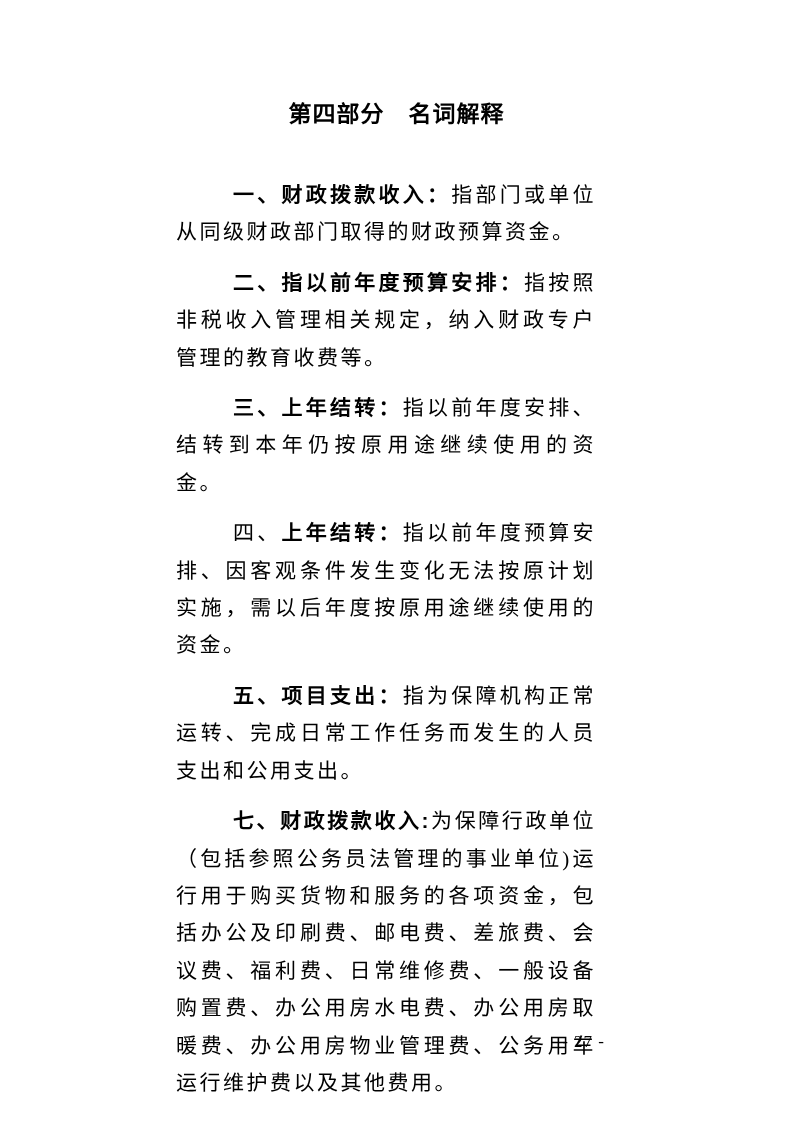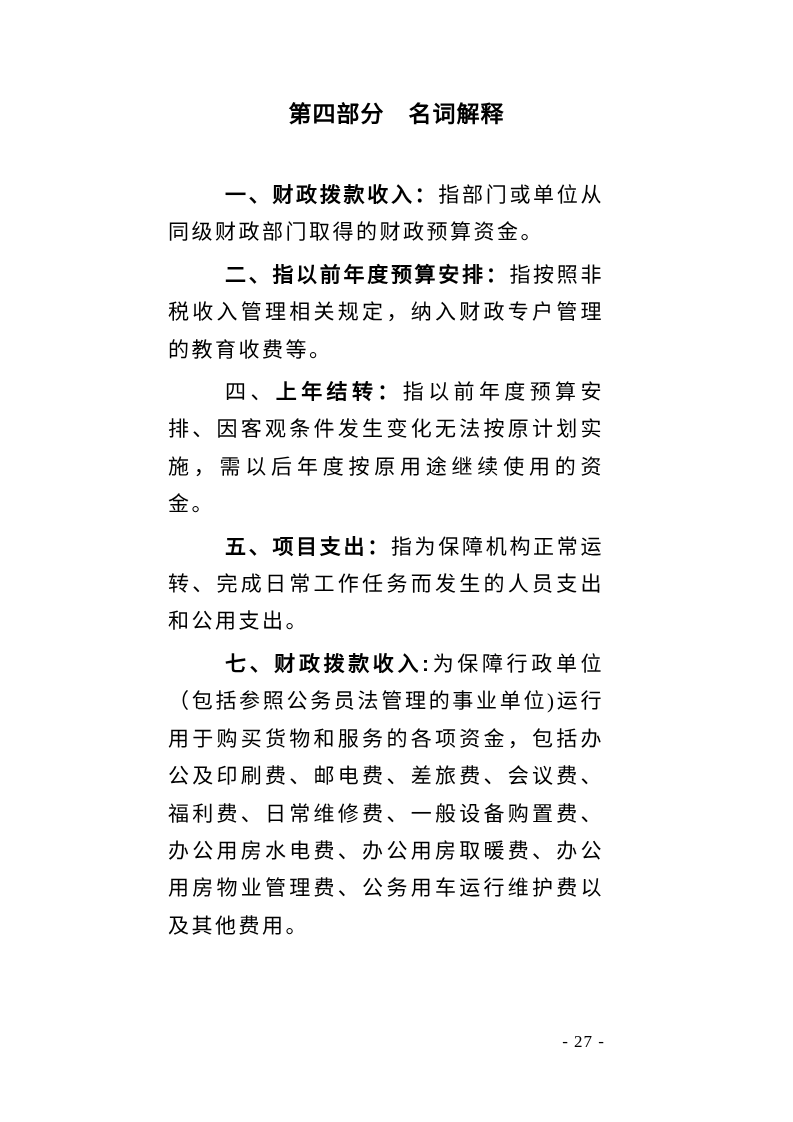--- a/index.html
+++ b/index.html
@@ -30,21 +30,21 @@
   }
   .content {
     margin: 47px 115px 0 94px;
     font-size: 21px;
     line-height: 37.4px;
     letter-spacing: 2.5px;
     text-align: justify;
     color: #000000;
   }
   .term-para {
-    margin: 4px;
+    margin: 12px;
     padding: 0;
     text-indent: 57px;
   }
   .term-num,
   .term-name {
     font-family: "Liberation Sans", "DejaVu Sans", sans-serif;
     font-weight: 700;
   }
   .term-num.plain {
     font-family: "Liberation Serif", "DejaVu Serif", serif;
@@ -66,20 +66,21 @@
 <div class="page">
 
   <h1 class="doc-title">第四部分　名词解释</h1>
 
   <div class="content">
 
     <p class="term-para"><span class="term-num">一、</span><span class="term-name">财政拨款收入：</span><span class="term-def">指部门或单位从同级财政部门取得的财政预算资金。</span></p>
 
     <p class="term-para"><span class="term-num">二、</span><span class="term-name">指以前年度预算安排：</span><span class="term-def">指按照非税收入管理相关规定，纳入财政专户管理的教育收费等。</span></p>
 
+    <p class="term-para"><span class="term-num">三、</span><span class="term-name">上年结转：</span><span class="term-def">指以前年度安排、结转到本年仍按原用途继续使用的资金。</span></p>
 
     <p class="term-para"><span class="term-num plain">四、</span><span class="term-name">上年结转：</span><span class="term-def">指以前年度预算安排、因客观条件发生变化无法按原计划实施，需以后年度按原用途继续使用的资金。</span></p>
 
     <p class="term-para"><span class="term-num">五、</span><span class="term-name">项目支出：</span><span class="term-def">指为保障机构正常运转、完成日常工作任务而发生的人员支出和公用支出。</span></p>
 
 
     <p class="term-para"><span class="term-num">七、</span><span class="term-name">财政拨款收入:</span><span class="term-def">为保障行政单位（包括参照公务员法管理的事业单位)运行用于购买货物和服务的各项资金，包括办公及印刷费、邮电费、差旅费、会议费、福利费、日常维修费、一般设备购置费、办公用房水电费、办公用房取暖费、办公用房物业管理费、公务用车运行维护费以及其他费用。</span></p>
 
   </div>
 

